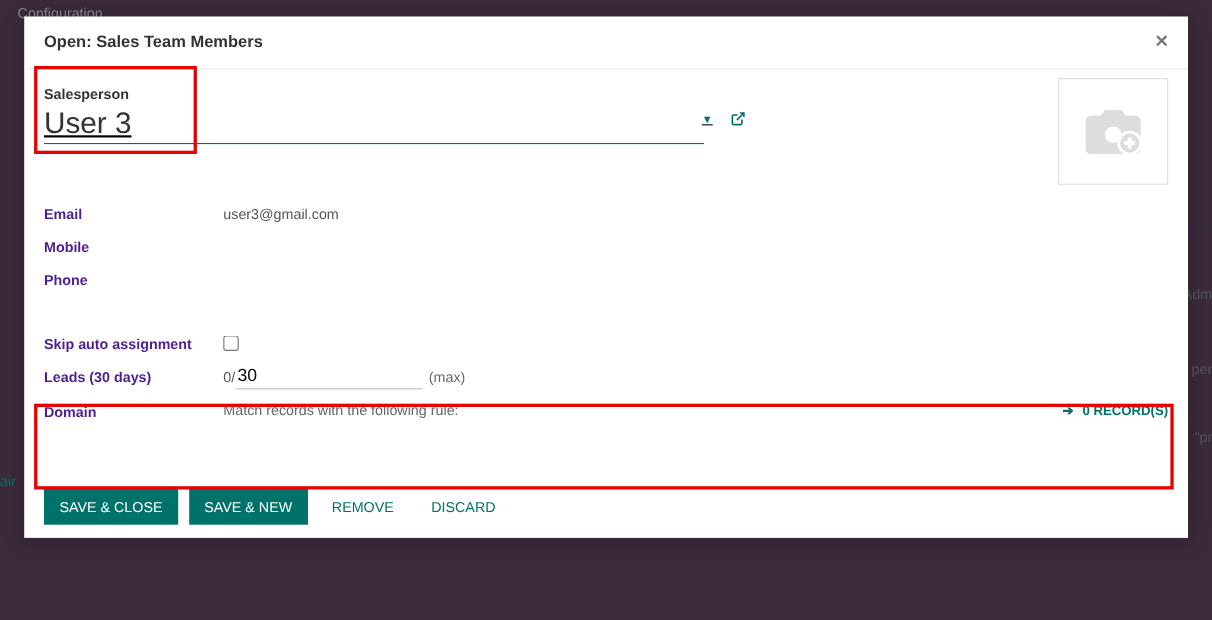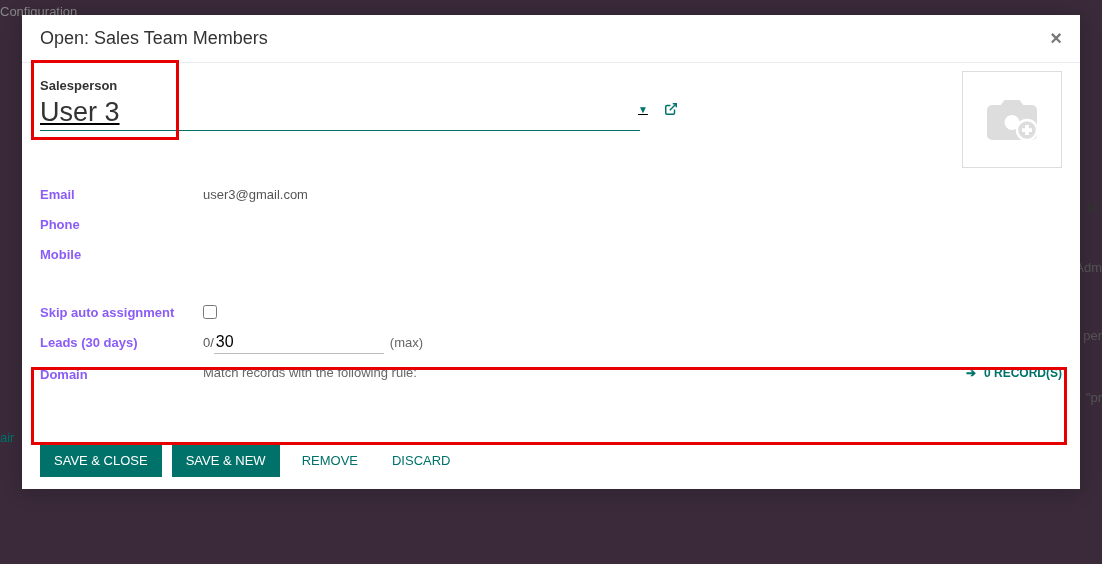--- a/index.html
+++ b/index.html
@@ -1,40 +1,40 @@
 <!DOCTYPE html>
 <html><head>
   <meta charset="utf-8">
   <style>
     * { box-sizing: border-box; margin: 0; padding: 0; }
     body { font-family: -apple-system, Helvetica, Arial, sans-serif; background: #3a2a3a; width: 1102px; height: 564px; position: relative; overflow: hidden; }
     .bg-text { position: absolute; color: #888; font-size: 13px; }
-    .bg-config { top: 4px; left: 0; }
+    .bg-config { top: 4px; left: 16px; }
     .bg-m { top: 200px; right: 4px; font-weight: bold; color: #333; }
     .bg-adm { top: 260px; right: 0; color: #555; font-size: 13px; }
     .bg-per { top: 328px; right: 0; color: #555; font-size: 13px; }
     .bg-pr { top: 390px; right: 0; color: #555; font-size: 13px; }
     .bg-air { top: 430px; left: 0; color: #00726a; font-size: 13px; font-weight: 500; }
     .modal { position: absolute; top: 15px; left: 22px; width: 1058px; background: #fff; box-shadow: 0 2px 20px rgba(0,0,0,.2); }
     .modal-header { display: flex; justify-content: space-between; align-items: center; padding: 12px 18px; border-bottom: 1px solid #e9ecef; }
-    .modal-title { font-size: 18px; color: #333; font-weight: 400; }
+    .modal-title { font-size: 15px; color: #333; font-weight: 700; }
     .close-btn { background: none; border: none; font-size: 20px; color: #777; cursor: pointer; font-weight: bold; }
     .modal-body { padding: 15px 18px 50px; position: relative; }
     .hl-box1 { position: absolute; top: -3px; left: 9px; width: 148px; height: 80px; border: 3px solid #e60000; pointer-events: none; }
     .hl-box2 { position: absolute; top: 304px; left: 9px; width: 1036px; height: 78px; border: 3px solid #e60000; pointer-events: none; }
     .sp-label { font-size: 13px; font-weight: 600; color: #333; margin-bottom: 2px; margin-left: 0; }
     .sp-row { display: flex; align-items: center; gap: 16px; text-decoration: underline; }
     .sp-input { font-size: 27px; color: #333; border: none; border-bottom: 1px solid #00726a; width: 600px; padding: 2px 0; outline: none; background: transparent; }
     .caret { color: #00726a; font-size: 10px; cursor: pointer; margin-left: -18px; margin-bottom: 8px; }
     .ext-link { color: #00726a; font-size: 15px; cursor: pointer; margin-bottom: 6px; }
     .img-placeholder { position: absolute; top: 8px; right: 18px; width: 100px; height: 97px; border: 1px solid #ddd; display: flex; align-items: center; justify-content: center; cursor: pointer; }
     .img-placeholder svg { fill: #ddd; }
     .fields { margin-top: 48px; }
     .field-row { display: flex; align-items: center; min-height: 30px; }
-    .field-label { width: 163px; font-size: 13px; font-weight: 600; color: #8b5cf6; }
+    .field-label { width: 163px; font-size: 13px; font-weight: 600; color: #4c1d95; }
     .field-value { font-size: 13px; color: #555; }
     .leads-input { border: none; border-bottom: 1px solid #bbb; width: 170px; font-size: 16px; padding: 2px; outline: none; }
     .max-hint { font-size: 13px; color: #666; margin-left: 6px; }
     .checkbox { width: 14px; height: 14px; cursor: pointer; }
     .domain-section { display: flex; margin-top: 8px; }
     .domain-content { flex: 1; }
     .domain-head { display: flex; justify-content: space-between; align-items: center; font-size: 13px; color: #666; }
     .records-link { display: flex; align-items: center; gap: 8px; color: #00726a; font-weight: bold; font-size: 12px; cursor: pointer; }
     .rule-row { display: flex; align-items: center; gap: 4px; margin-top: 8px; }
     .rule-field { border: 1px solid #ccc; background: #f5f5f5; font-size: 13px; width: 395px; padding: 3px 6px; color: #333; position: relative; }
@@ -90,25 +90,25 @@
           <path d="M18 12v4M16 14h4" stroke="#fff" stroke-width="1.5"></path>
         </svg>
     </div>
 
     <div class="fields">
       <div class="field-row">
         <div class="field-label">Email</div>
         <div class="field-value">user3@gmail.com</div>
       </div>
       <div class="field-row">
-        <div class="field-label">Phone</div>
+        <div class="field-label">Mobile</div>
         <div class="field-value"></div>
       </div>
       <div class="field-row">
-        <div class="field-label">Mobile</div>
+        <div class="field-label">Phone</div>
         <div class="field-value"></div>
       </div>
 
       <div style="height: 28px;"></div>
 
       <div class="field-row">
         <div class="field-label">Skip auto assignment</div>
         <input type="checkbox" class="checkbox" style="">
       </div>
       <div class="field-row">

